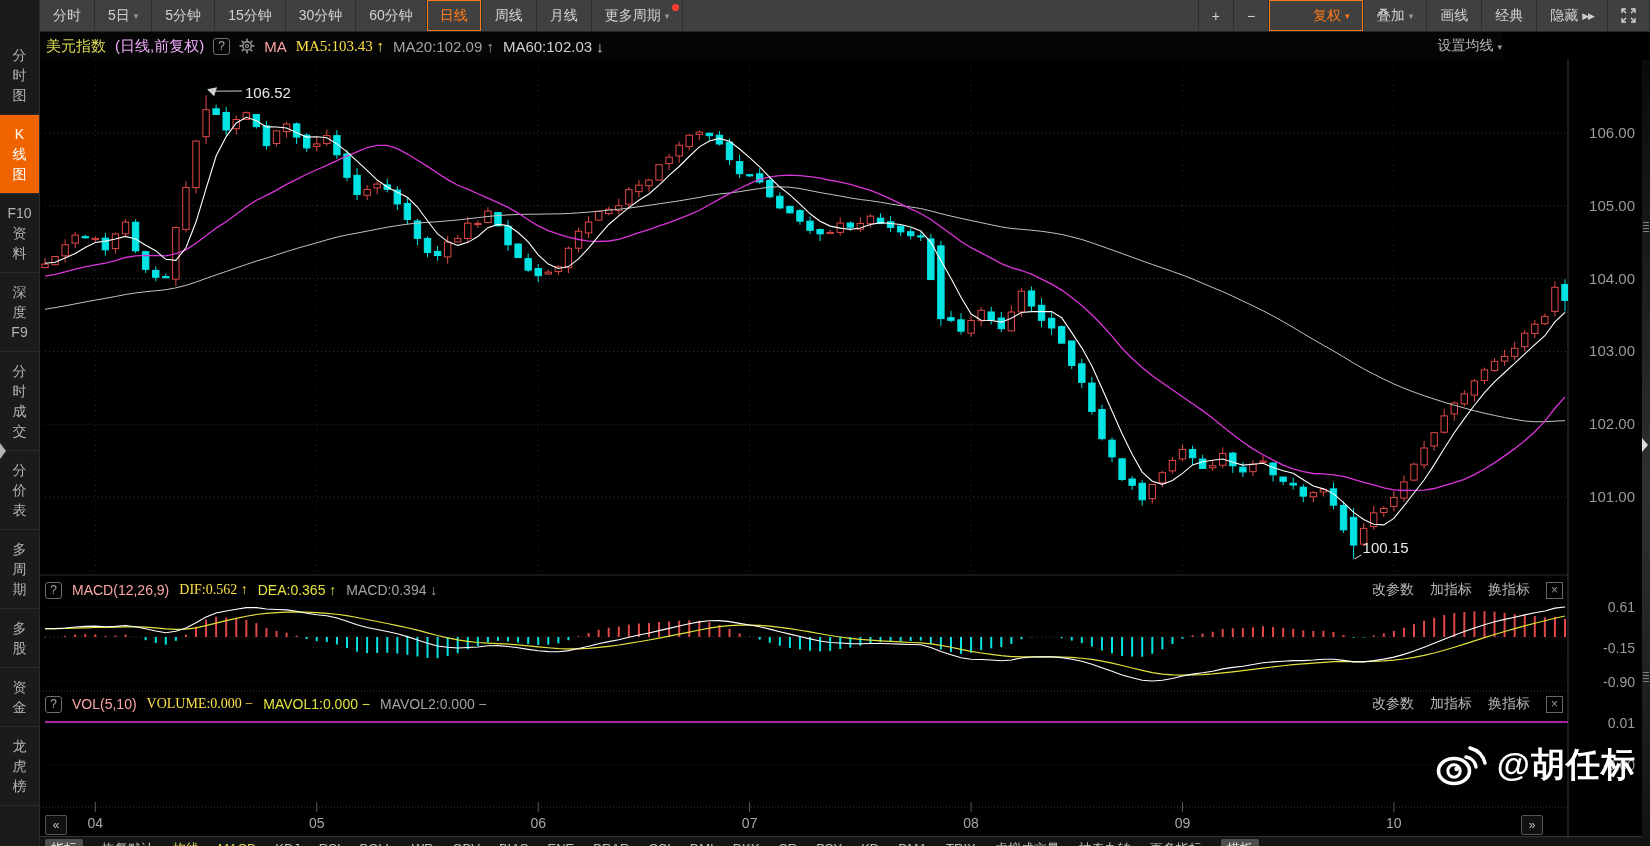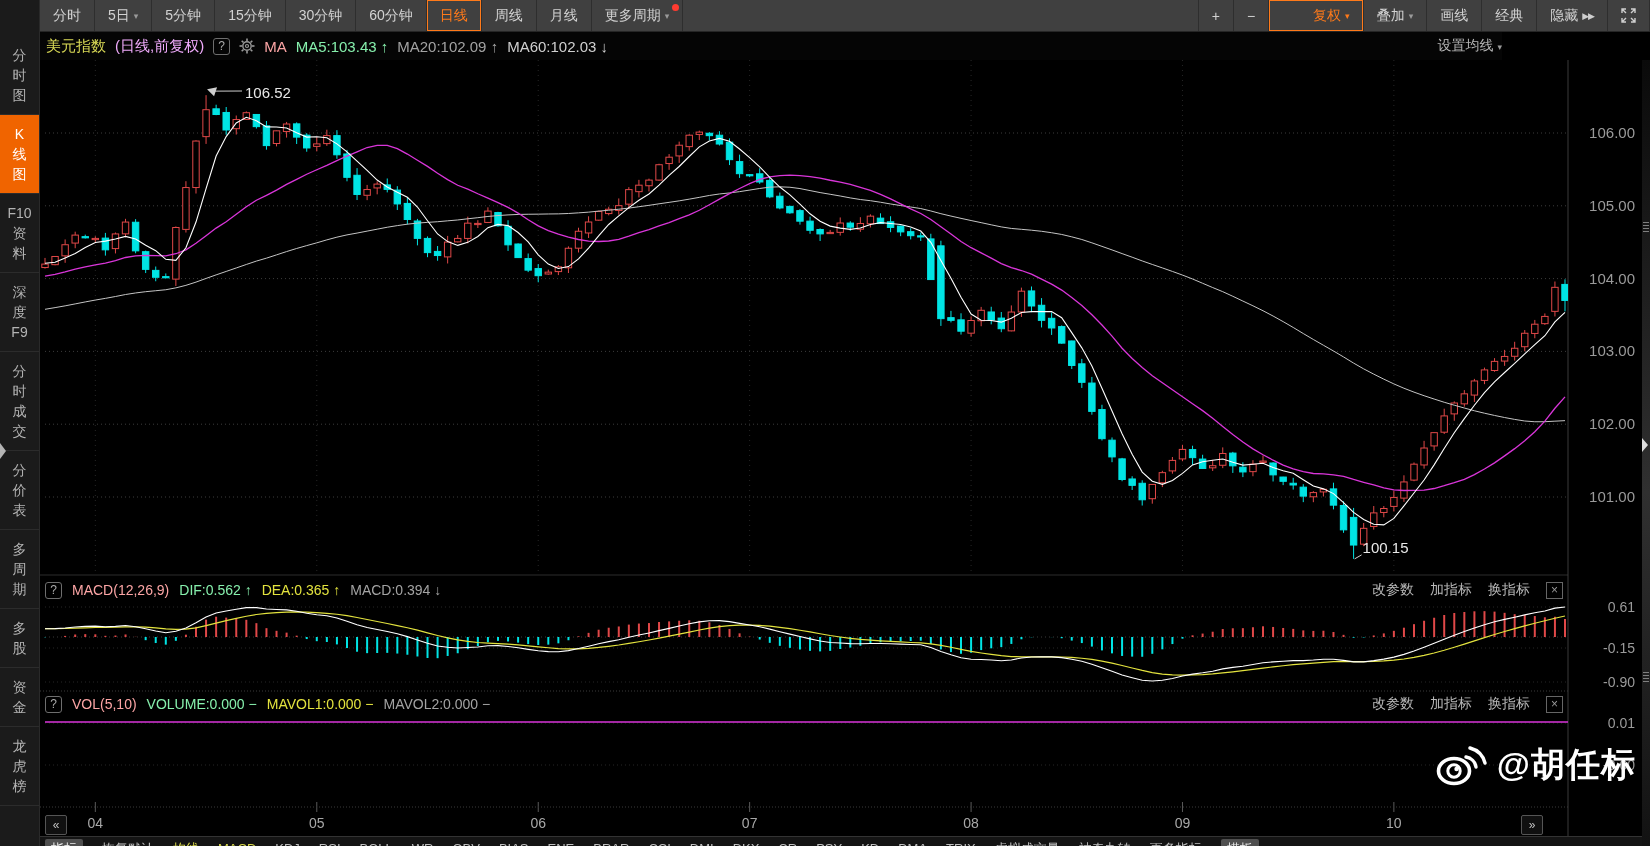--- a/index.html
+++ b/index.html
@@ -26,21 +26,21 @@
   .pbtn.orange { color:#ff7a1a; box-shadow:inset 0 0 0 1px #ff7a1a;padding-left:44px; }
   .pbtn.orange .caret { color:#ff7a1a; }
   .arr2 { font-size:9px; letter-spacing:-1px; margin-left:4px; color:#cfcfcf; }
 
   
   #legend { position:absolute; left:40px; top:32px; width:1462px; height:28px; display:flex; align-items:center; gap:9px; padding-left:6px; font-size:15px; background:#050505; }
   .sym { color:#d8d855; }
   .dim { color:#f0abfc; }
   .gray { color:#fca5a5; }
   .qbox { display:inline-flex; align-items:center; justify-content:center; width:17px; height:17px; border:1px solid #6e6e6e; border-radius:3px; color:#aaa; font-size:12px; cursor:pointer; }
-  .w { color:#86efac; } .m { color:#a3a3a3; } .y { color:#e3e33e; } .lg { color:#d0d0d0; }
+  .w { color:#fde047;font-family:Liberation Serif, serif; } .m { color:#a3a3a3; } .y { color:#e3e33e; } .lg { color:#d0d0d0; }
   #ma-settings { margin-left:auto; color:#b5b5b5; font-size:14px; cursor:pointer; }
   #ma-settings .caret { font-size:9px; color:#9a9a9a; }
 
   
   #chart-wrap { position:absolute; left:40px; top:60px; width:1610px; height:786px; }
   #chart-svg { position:absolute; left:0; top:0; }
 
   
   .panel-head { position:absolute; left:5px; width:1518px; height:24px; display:flex; align-items:center; gap:10px; font-size:14px; }
   .panel-head .acts { margin-left:auto; display:flex; align-items:center; gap:16px; color:#b8b8b8; }

